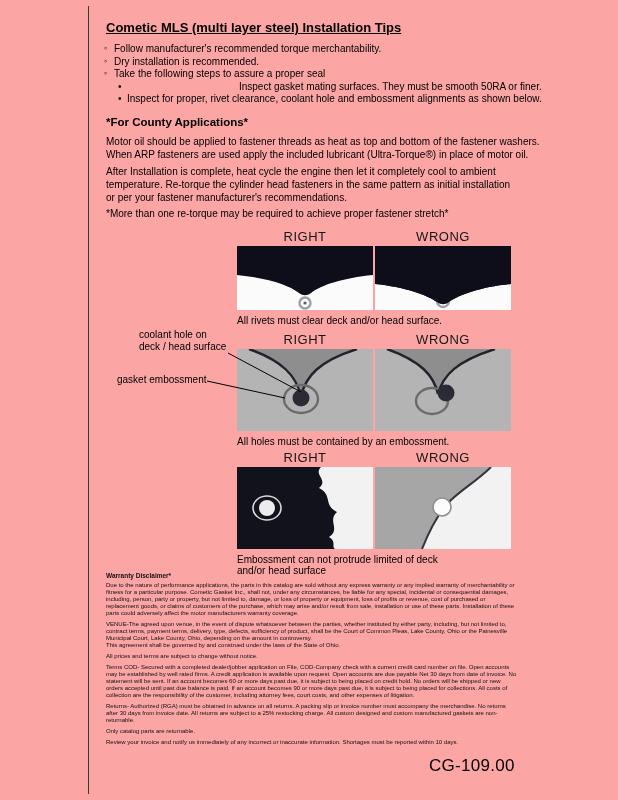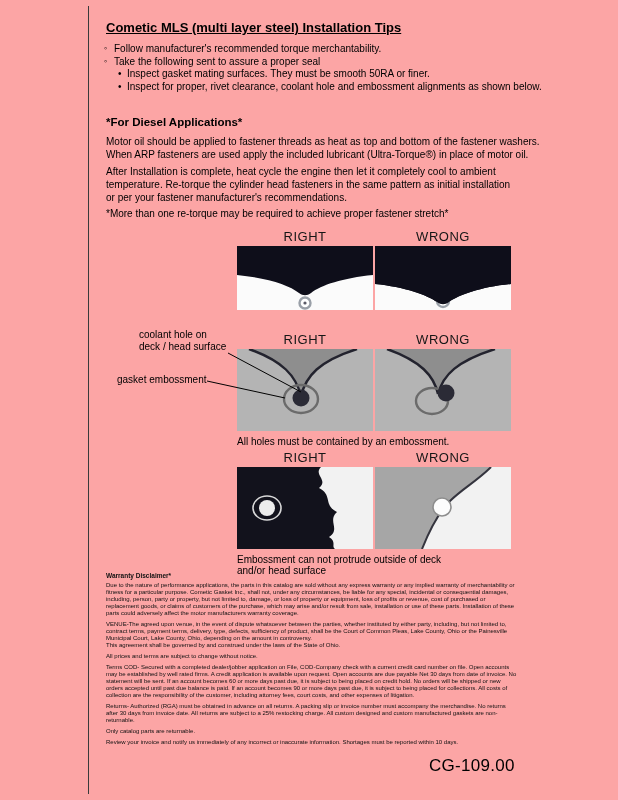--- a/index.html
+++ b/index.html
@@ -4,21 +4,21 @@
 <style>
   html,body{margin:0;padding:0;background:#e9e9e9;}
   .page{position:relative;width:618px;height:800px;background:#fca5a5;
         font-family:"Liberation Sans",sans-serif;color:#000;overflow:hidden;margin:0 auto;}
   .rule{position:absolute;left:88px;top:6px;bottom:6px;width:1px;background:#3a3a3a;}
   .title{position:absolute;left:106px;top:20px;font-size:13px;font-weight:bold;
          text-decoration:underline;margin:0;}
   .tips{position:absolute;left:106px;top:43px;font-size:10px;line-height:12.5px;}
   .tip{position:relative;padding-left:8px;}
   .tip::before{content:"\25E6";position:absolute;left:-2px;top:-1px;font-size:9px;}
-  .subtip{position:relative;margin-left:12px;padding-left:9px;}
+  .subtip{position:relative;margin-left:12px;padding-left:9px;text-align:right;}
   .subtip::before{content:"\2022";position:absolute;left:0;top:0;}
   .diesel-h{position:absolute;left:106px;top:116px;font-size:11.5px;font-weight:bold;margin:0;}
   .para{position:absolute;left:106px;width:462px;font-size:10px;line-height:13px;
         white-space:pre-line;margin:0;}
   .p1{top:135px}.p2{top:165px}.p3{top:207px}
   .figure{position:absolute;left:237px;width:274px;}
   .f1{top:229px}.f2{top:332px}.f3{top:450px}
   .fig-heads{display:flex;gap:2px;}
   .fig-heads div{width:136px;text-align:center;font-size:13px;letter-spacing:.5px;color:#161616;}
   .fig-imgs{display:flex;gap:2px;margin-top:2px;}
@@ -35,26 +35,27 @@
 </head>
 <body>
 
 <div class="page">
   <div class="rule"></div>
 
   <h1 class="title">Cometic MLS (multi layer steel) Installation Tips</h1>
 
   <div class="tips">
     <div class="tip">Follow manufacturer's recommended torque merchantability.</div>
-    <div class="tip">Take the following sent to assure a proper seal</div>
+    <div class="tip">Dry installation is recommended.</div>
+    <div class="tip">Take the following steps to assure a proper seal</div>
     <div class="subtip">Inspect gasket mating surfaces.  They must be smooth 50RA or finer.</div>
     <div class="subtip">Inspect for proper, rivet clearance, coolant hole and embossment alignments as shown below.</div>
   </div>
 
-  <h2 class="diesel-h">*For Diesel Applications*</h2>
+  <h2 class="diesel-h">*For County Applications*</h2>
   <p class="para p1">Motor oil should be applied to fastener threads as heat as top and bottom of the fastener washers.
 When ARP fasteners are used apply the included lubricant (Ultra-Torque®) in place of motor oil.</p>
   <p class="para p3">*More than one re-torque may be required to achieve proper fastener stretch*</p>
   <p class="para p2">After Installation is complete, heat cycle the engine then let it completely cool to ambient
 temperature. Re-torque the cylinder head fasteners in the same pattern as initial installation
 or per your fastener manufacturer's recommendations.</p>
 
   <div class="figure f1">
     <div class="fig-heads">
       <div>RIGHT</div>
@@ -68,20 +69,21 @@
         <circle cx="68" cy="57" r="1.6" fill="#5a5a66"></circle>
       </svg>
       <svg width="136" height="64" viewBox="0 0 136 64">
         <rect width="136" height="64" fill="#0e0e1a"></rect>
         <path d="M0,38 C30,41 52,49 62,56 C66,59 70,59 74,56 C84,49 106,41 136,38 L136,64 L0,64 Z" fill="#fbfbfb"></path>
         <circle cx="68" cy="55" r="6" fill="#ffffff" stroke="#9aa0a8" stroke-width="2.4"></circle>
         <circle cx="68" cy="55" r="1.6" fill="#5a5a66"></circle>
         <path d="M0,0 L136,0 L136,38 C106,41 84,49 74,56 C70,59 66,59 62,56 C52,49 30,41 0,38 Z" fill="#0e0e1a"></path>
       </svg>
     </div>
+    <div class="fig-cap">All rivets must clear deck and/or head surface.</div>
   </div>
 
   <div class="figure f2">
     <div class="fig-heads">
       <div>RIGHT</div>
       <div>WRONG</div>
     </div>
     <div class="fig-imgs">
       <svg width="136" height="82" viewBox="0 0 136 82">
         <rect width="136" height="82" fill="#b4b4b4"></rect>
@@ -123,21 +125,21 @@
         <circle cx="30" cy="41" r="8" fill="#ececec"></circle>
         <ellipse cx="30" cy="41" rx="14" ry="12" fill="none" stroke="#d8d8d8" stroke-width="1.6"></ellipse>
       </svg>
       <svg width="136" height="82" viewBox="0 0 136 82">
         <rect width="136" height="82" fill="#f2f2f2"></rect>
         <path d="M0,0 L116,0 C102,14 87,22 75,34 C63,46 55,62 47,82 L0,82 Z" fill="#a6a6a6"></path>
         <path d="M116,0 C102,14 87,22 75,34 C63,46 55,62 47,82" fill="none" stroke="#34343e" stroke-width="2"></path>
         <circle cx="67" cy="40" r="9" fill="#fcfcfc" stroke="#8d8d8d" stroke-width="1.6"></circle>
       </svg>
     </div>
-    <div class="fig-cap">Embossment can not protrude outside of deck
+    <div class="fig-cap">Embossment can not protrude limited of deck
 and/or head surface</div>
   </div>
 
   <div class="disclaimer">
     <h3>Warranty Disclaimer*</h3>
     <p>Due to the nature of performance applications, the parts in this catalog are sold without any express warranty or any implied warranty of merchantability or fitness for a particular purpose.  Cometic Gasket Inc., shall not, under any circumstances, be liable for any special, incidental or consequential damages, including, person, party or property, but not limited to, damage, or loss of property or equipment, loss of profits or revenue, cost of purchased or replacement goods, or claims of customers of the purchase, which may arise and/or result from sale, installation or use of these parts.  Installation of these parts could adversely affect the motor manufacturers warranty coverage.</p>
     <p>VENUE-The agreed upon venue, in the event of dispute whatsoever between the parties, whether instituted by either party, including, but not limited to, contract terms, payment terms, delivery, type, defects, sufficiency of product, shall be the Court of Common Pleas, Lake County, Ohio or the Painesville Municipal Court, Lake County, Ohio, depending on the amount in controversy.
 This agreement shall be governed by and construed under the laws of the State of Ohio.</p>
     <p>All prices and terms are subject to change without notice.</p>
     <p>Terms COD- Secured with a completed dealer/jobber application on File, COD-Company check with a current credit card number on file.  Open accounts may be established by well rated firms.  A credit application is available upon request.  Open accounts are due payable Net 30 days from date of invoice.  No statement will be sent.  If an account becomes 60 or more days past due, it is subject to being placed on credit hold.  No orders will be shipped or new orders accepted until past due balance is paid.  If an account becomes 90 or more days past due, it is subject to being placed for collections.  All costs of collection are the responsibility of the customer, including attorney fees, court costs, and other expenses of litigation.</p>

